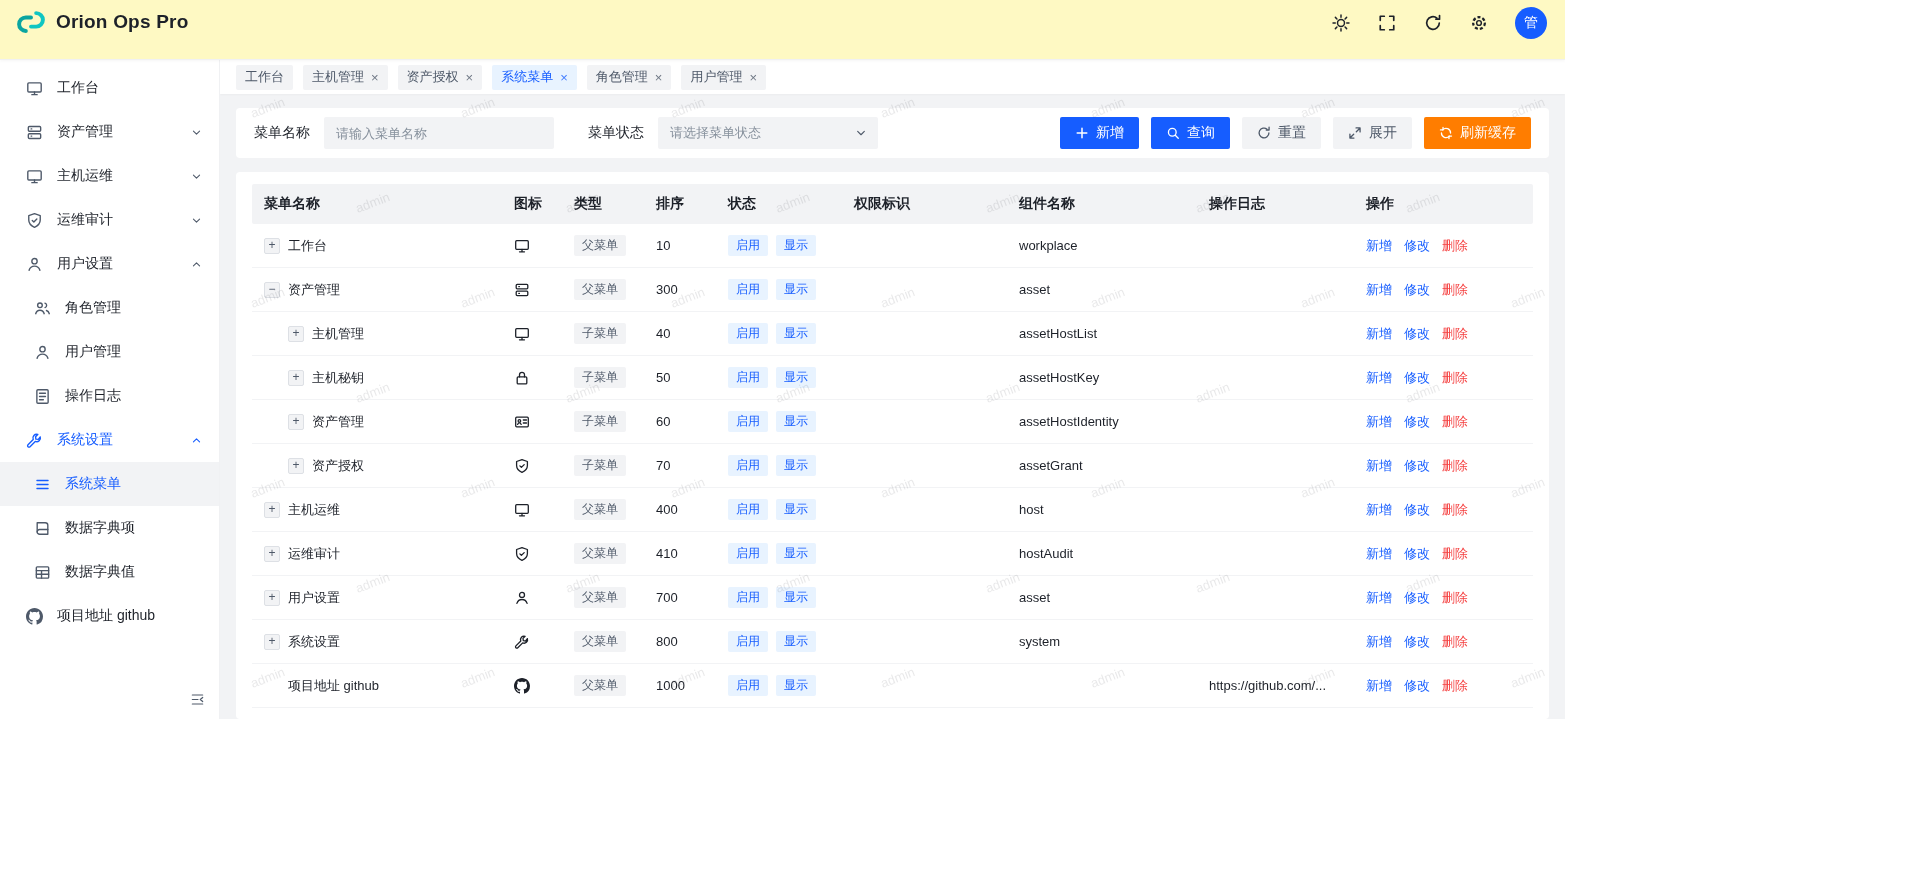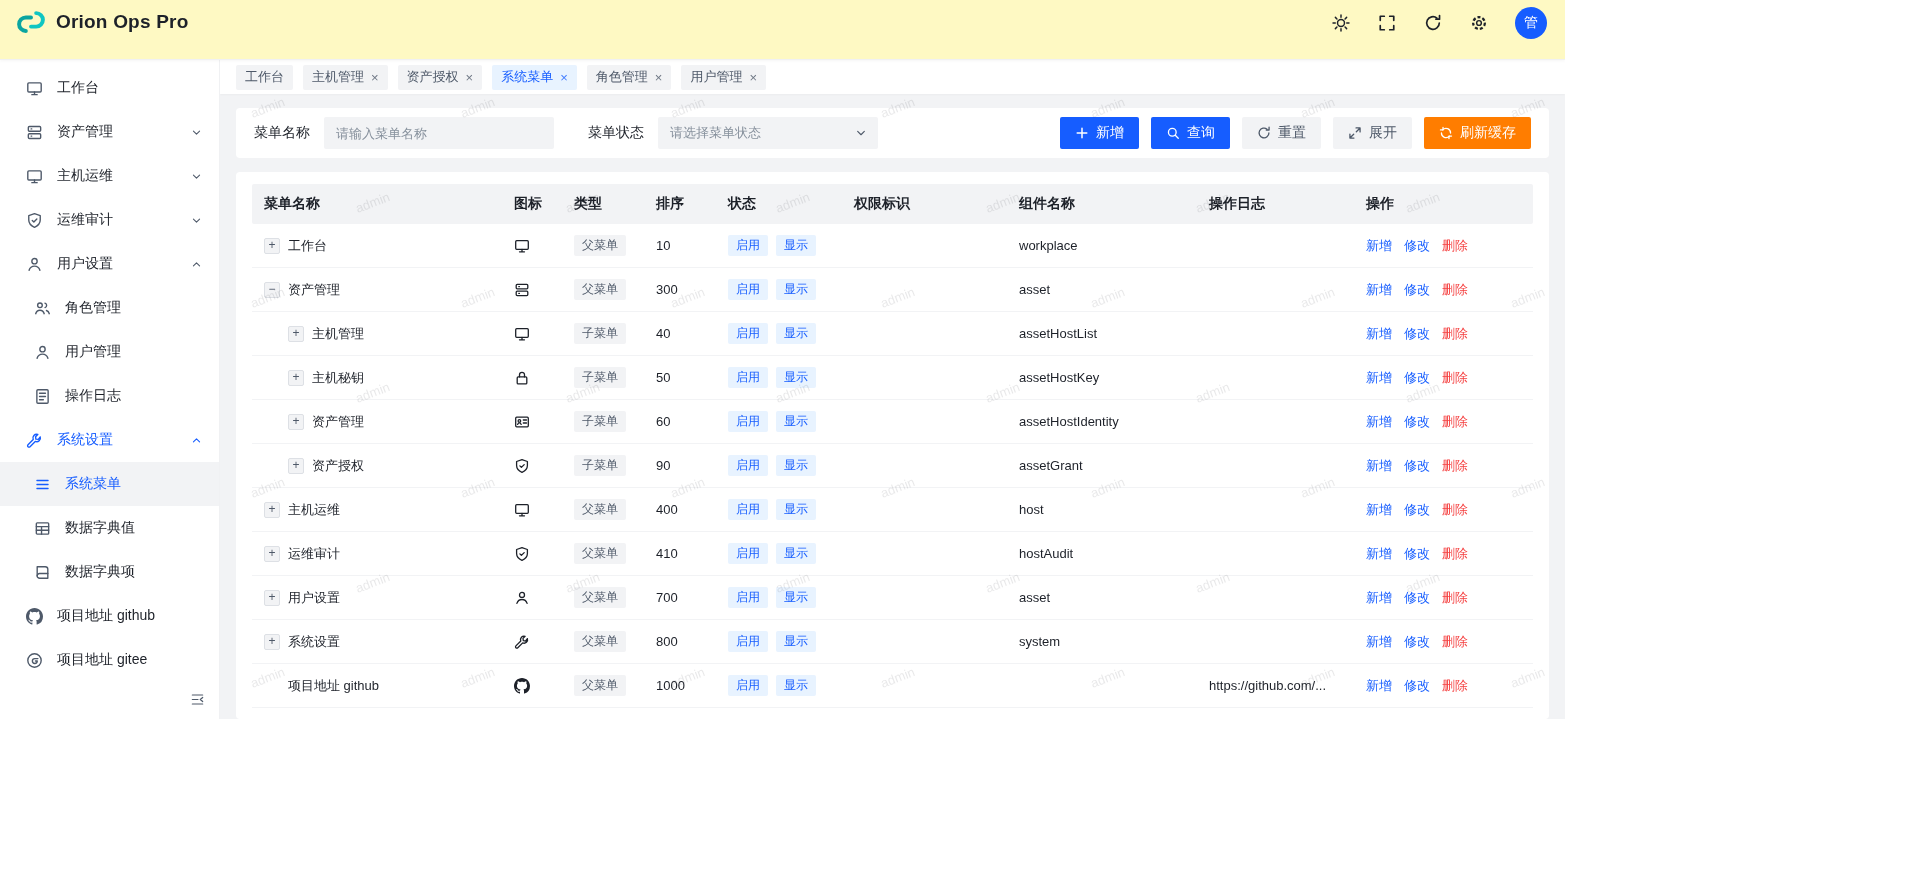--- a/index.html
+++ b/index.html
@@ -251,51 +251,42 @@
             <span class="icon">
               <svg viewBox="0 0 16 16" fill="none" stroke="currentColor" stroke-linecap="round" stroke-linejoin="round" stroke-width="1.3">
                 <path d="M2.8 4.2h10.4M2.8 8h10.4M2.8 11.8h10.4"></path>
               </svg>
             </span>
             <span class="sb-label">系统菜单</span>
           </div>
           <div class="sb-item sub">
             <span class="icon">
               <svg viewBox="0 0 16 16" fill="none" stroke="currentColor" stroke-linecap="round" stroke-linejoin="round" stroke-width="1.3">
+                <path d="M3 2.6h7.6A2.4 2.4 0 0 1 13 5v8.4H5.2A2.2 2.2 0 0 1 3 11.2z"></path>
+                <path d="M3 11.2a2.2 2.2 0 0 1 2.2-2.2H13"></path>
+              </svg>
+            </span>
+            <span class="sb-label">数据字典项</span>
+          </div>
+          <div class="sb-item sub">
+            <span class="icon">
+              <svg viewBox="0 0 16 16" fill="none" stroke="currentColor" stroke-linecap="round" stroke-linejoin="round" stroke-width="1.3">
                 <rect x="2.2" y="2.7" width="11.6" height="10.6" rx="0.8"></rect>
                 <path d="M2.2 6.2h11.6M2.2 9.7h11.6M7.1 6.2v7.1"></path>
               </svg>
             </span>
             <span class="sb-label">数据字典值</span>
           </div>
-          <div class="sb-item sub">
-            <span class="icon">
-              <svg viewBox="0 0 16 16" fill="none" stroke="currentColor" stroke-linecap="round" stroke-linejoin="round" stroke-width="1.3">
-                <path d="M3 2.6h7.6A2.4 2.4 0 0 1 13 5v8.4H5.2A2.2 2.2 0 0 1 3 11.2z"></path>
-                <path d="M3 11.2a2.2 2.2 0 0 1 2.2-2.2H13"></path>
-              </svg>
-            </span>
-            <span class="sb-label">数据字典项</span>
-          </div>
           <div class="sb-item">
             <span class="icon">
               <svg viewBox="0 0 16 16" fill="currentColor">
                 <path d="M8 0C3.58 0 0 3.58 0 8c0 3.54 2.29 6.53 5.47 7.59.4.07.55-.17.55-.38 0-.19-.01-.82-.01-1.49-2.01.37-2.53-.49-2.69-.94-.09-.23-.48-.94-.82-1.13-.28-.15-.68-.52-.01-.53.63-.01 1.08.58 1.23.82.72 1.21 1.87.87 2.33.66.07-.52.28-.87.51-1.07-1.78-.2-3.64-.89-3.64-3.95 0-.87.31-1.59.82-2.15-.08-.2-.36-1.02.08-2.12 0 0 .67-.21 2.2.82.64-.18 1.32-.27 2-.27s1.36.09 2 .27c1.53-1.04 2.2-.82 2.2-.82.44 1.1.16 1.92.08 2.12.51.56.82 1.27.82 2.15 0 3.07-1.87 3.75-3.65 3.95.29.25.54.73.54 1.48 0 1.07-.01 1.93-.01 2.2 0 .21.15.46.55.38A8.01 8.01 0 0 0 16 8c0-4.42-3.58-8-8-8z"></path>
               </svg>
             </span>
             <span class="sb-label">项目地址 github</span>
-          </div>
-          <div class="sb-item">
-            <span class="icon">
-              <svg viewBox="0 0 16 16" fill="none" stroke="currentColor" stroke-linecap="round" stroke-linejoin="round" stroke-width="1.3">
-                <circle cx="8" cy="8" r="6.3"></circle>
-                <path d="M11.2 6.2H8.3a2.3 2.3 0 1 0 2.3 2.3H8.9"></path>
-              </svg>
-            </span>
-            <span class="sb-label">项目地址 gitee</span>
           </div>
         </nav>
       <div class="sb-collapse">
           <svg viewBox="0 0 16 16" fill="none" stroke="currentColor" stroke-width="1.3" stroke-linecap="round" stroke-linejoin="round">
             <path d="M2.5 3.2h11M2.5 8h6M2.5 12.8h11M13.5 5.8L11 8l2.5 2.2"></path>
           </svg>
         </div>
     </aside>
 
     <main class="main">
@@ -560,21 +551,21 @@
                   <span class="icon row-icon">
                     <svg viewBox="0 0 16 16" fill="none" stroke="currentColor" stroke-linecap="round" stroke-linejoin="round" stroke-width="1.3">
                       <path d="M8 1.6l5.4 1.9v4.1c0 3.1-2.1 5.4-5.4 6.8-3.3-1.4-5.4-3.7-5.4-6.8V3.5z"></path>
                       <path d="M5.9 7.9l1.5 1.5 2.8-2.8"></path>
                     </svg>
                   </span>
                 </div>
                 <div class="td">
                   <span class="tag">子菜单</span>
                 </div>
-                <div class="td">90</div>
+                <div class="td">70</div>
                 <div class="td status-cell">
                   <span class="badge">启用</span>
                   <span class="badge">显示</span>
                 </div>
                 <div class="td"></div>
                 <div class="td">assetGrant</div>
                 <div class="td link-text"></div>
                 <div class="td row-actions">
                   <a class="act blue">新增</a>
                   <a class="act blue">修改</a>

